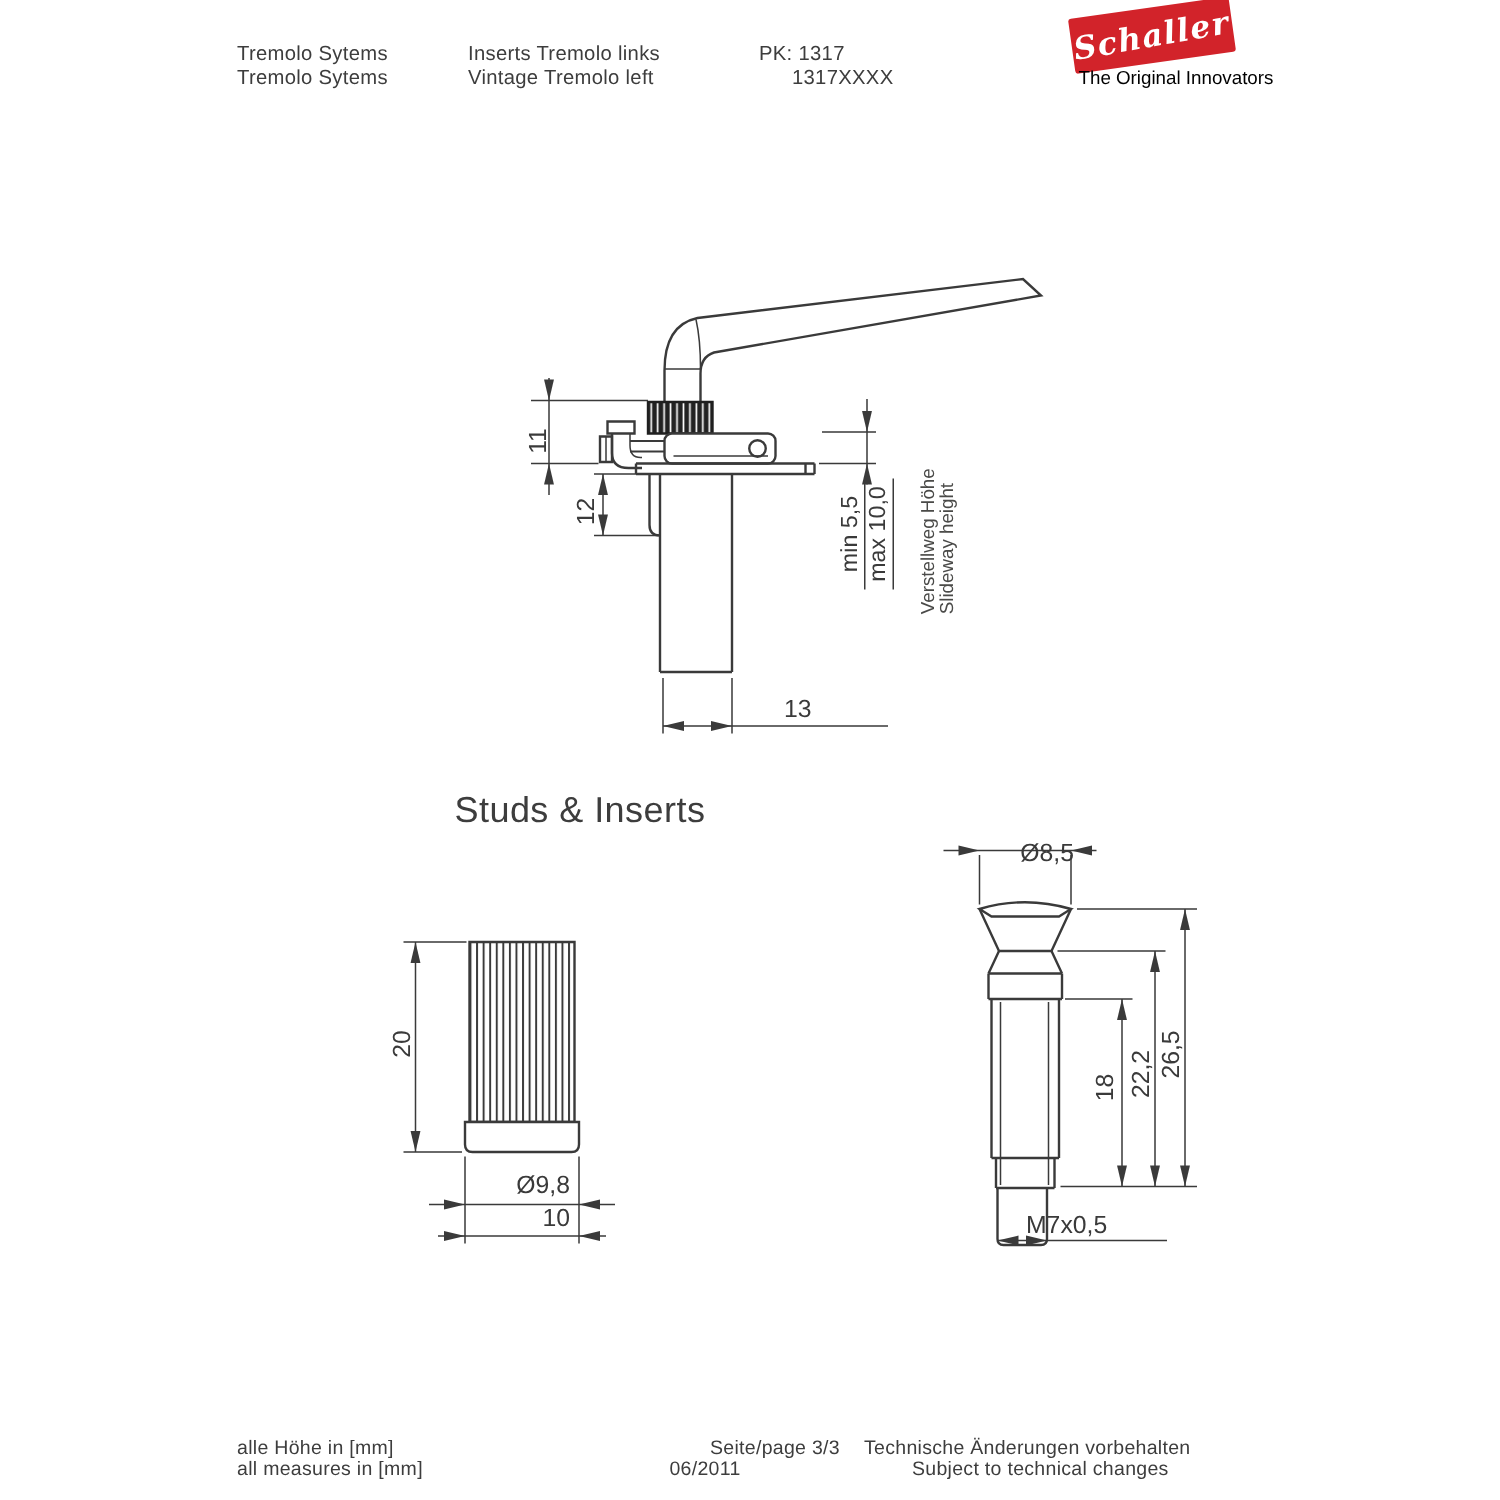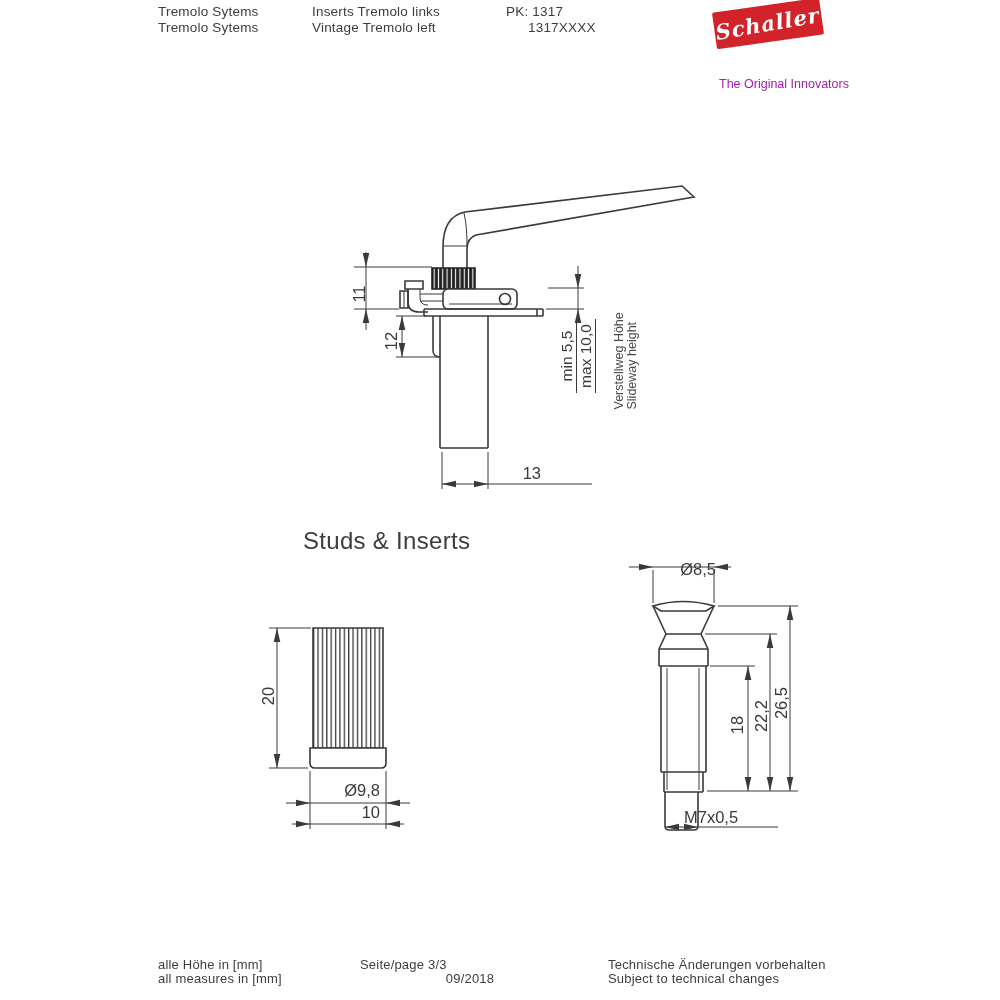--- a/index.html
+++ b/index.html
@@ -1,29 +1,29 @@
 <!DOCTYPE html>
 <html><head>
 <meta charset="utf-8">
 <style>
   html,body{margin:0;padding:0;background:#fff;}
   #page{position:relative;width:1000px;height:1000px;background:#ffffff;overflow:hidden;
         font-family:"Liberation Sans","DejaVu Sans",sans-serif;color:#3d3d3d;}
-  .txt{position:absolute;white-space:nowrap;font-size:13.5px;letter-spacing:.2px;}
+  .txt{position:absolute;white-space:nowrap;font-size:13.5px;letter-spacing:.2px;margin-top:24px;}
   .ftxt{position:absolute;white-space:nowrap;font-size:13px;letter-spacing:.2px;}
   .dim{position:absolute;white-space:nowrap;font-size:16.5px;color:#3a3a3a;}
   .dimc{text-align:right;}
   .rdim{position:absolute;width:44px;height:16px;line-height:16px;text-align:center;
         font-size:16.5px;color:#3a3a3a;transform:rotate(-90deg);white-space:nowrap;}
   #section-title{position:absolute;left:303px;top:527px;font-size:24px;letter-spacing:.3px;}
   #logo-box{position:absolute;left:714px;top:5px;width:108px;height:37px;background:#d2232a;
             transform:rotate(-8deg);border-radius:2px;display:flex;align-items:center;justify-content:center;}
   #logo-text{color:#fff;font-family:"DejaVu Serif","Liberation Serif",serif;font-style:italic;
              font-weight:bold;font-size:21px;letter-spacing:1px;transform:rotate(-2deg);}
-  #logo-tagline{position:absolute;left:719px;top:45px;font-size:12.5px;color:#a21caf;margin-top:32px;}
+  #logo-tagline{position:absolute;left:719px;top:45px;font-size:12.5px;color:#000000;}
   #minmax{position:absolute;left:541px;top:336px;width:74px;height:40px;transform:rotate(-90deg);
           font-size:15.5px;color:#3a3a3a;text-align:center;}
   #minmax .fr{display:block;line-height:18px;border-bottom:1.5px solid #3a3a3a;white-space:nowrap;}
   #slideway{position:absolute;left:574px;top:344px;width:104px;height:27px;transform:rotate(-90deg);
             font-size:12.5px;line-height:13px;color:#4a4a48;text-align:left;white-space:nowrap;}
   svg line,svg path,svg rect,svg circle{vector-effect:non-scaling-stroke;}
 </style>
 </head>
 <body>
 
@@ -165,18 +165,18 @@
   <div class="dim dimc" style="left:318px;top:803px;width:62px">10</div>
 
   <div class="dim dimc" style="left:652px;top:560px;width:64px">Ø8,5</div>
   <div class="rdim" style="left:715px;top:717px">18</div>
   <div class="rdim" style="left:739px;top:708px">22,2</div>
   <div class="rdim" style="left:759px;top:695px">26,5</div>
   <div class="dim" style="left:684px;top:808px">M7x0,5</div>
 
   <div class="ftxt" style="left:158px;top:957px">alle Höhe in [mm]</div>
   <div class="ftxt" style="left:158px;top:971px">all measures in [mm]</div>
-  <div class="ftxt" style="left:360px;top:957px;width:180px;text-align:left">Seite/page 3/3</div>
-  <div class="ftxt" style="left:380px;top:971px;width:180px;text-align:center">09/2018</div>
-  <div class="ftxt" style="left:608px;top:957px">Technische Änderungen vorbehalten</div>
+  <div class="ftxt" style="left:380px;top:957px;width:180px;text-align:right">Seite/page 3/3</div>
+  <div class="ftxt" style="left:380px;top:971px;width:180px;text-align:center">06/2011</div>
+  <div class="ftxt" style="left:576px;top:957px">Technische Änderungen vorbehalten</div>
   <div class="ftxt" style="left:608px;top:971px">Subject to technical changes</div>
 
 </div>
 
 </body></html>

